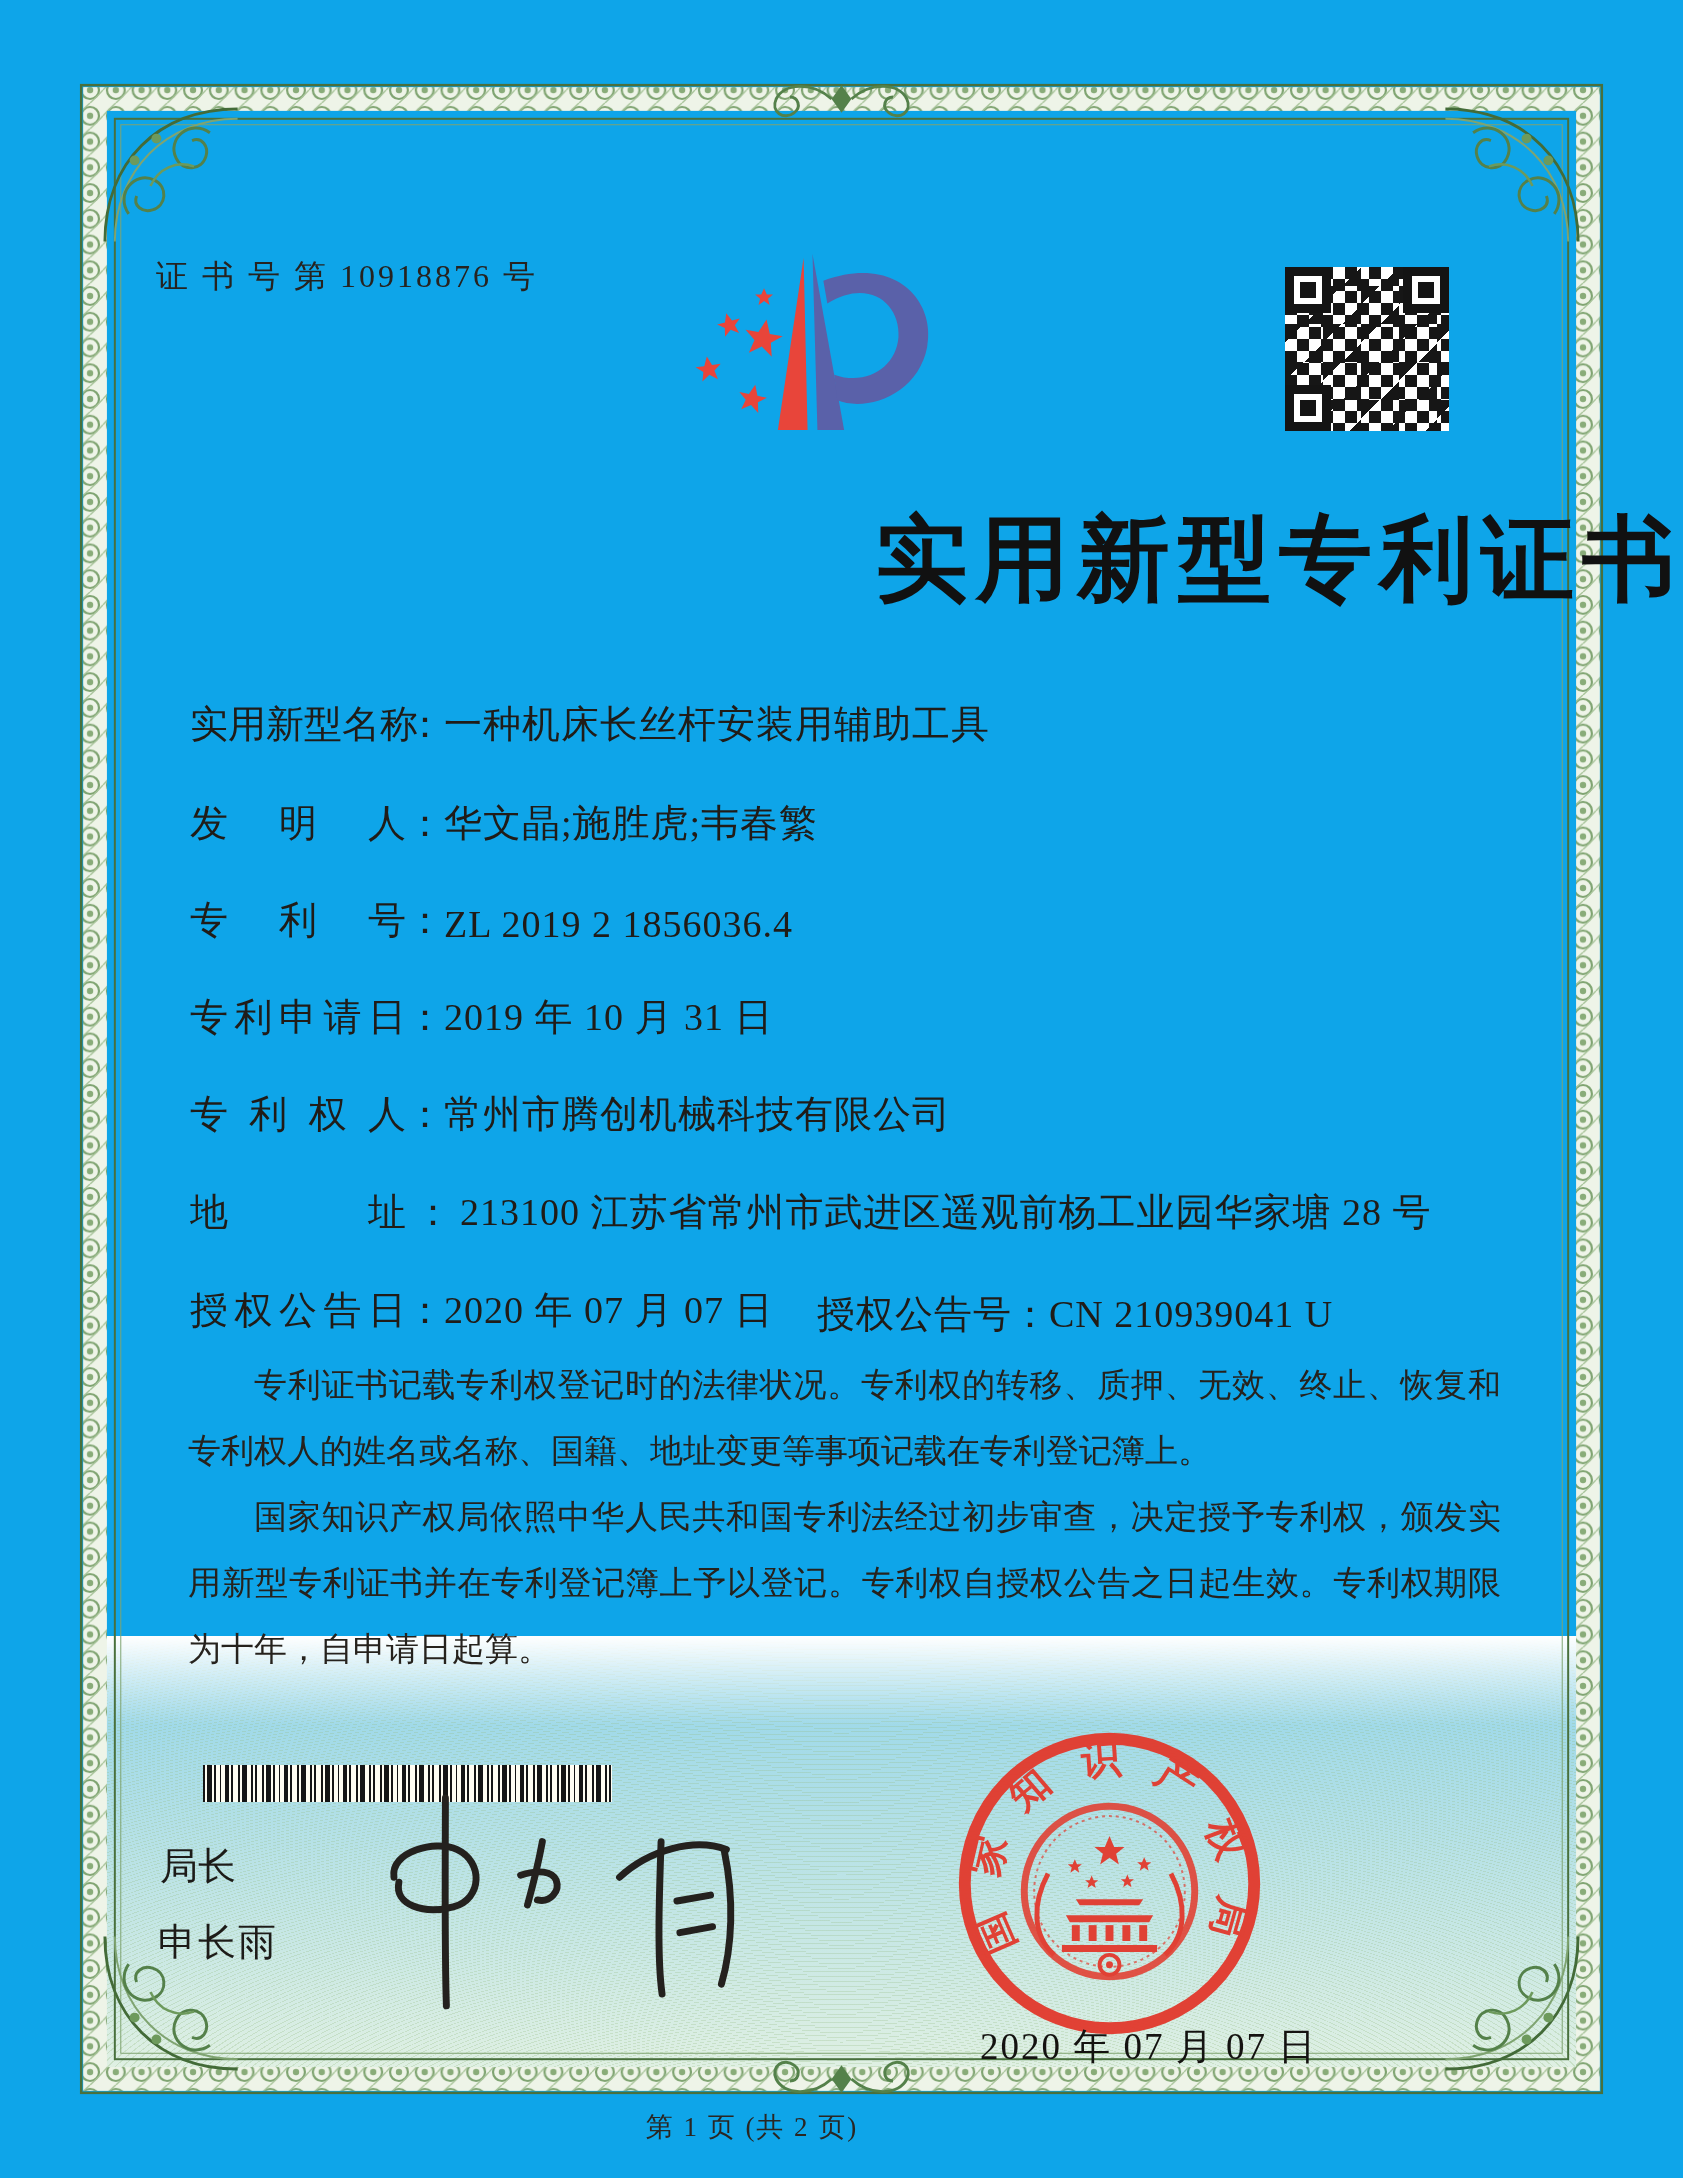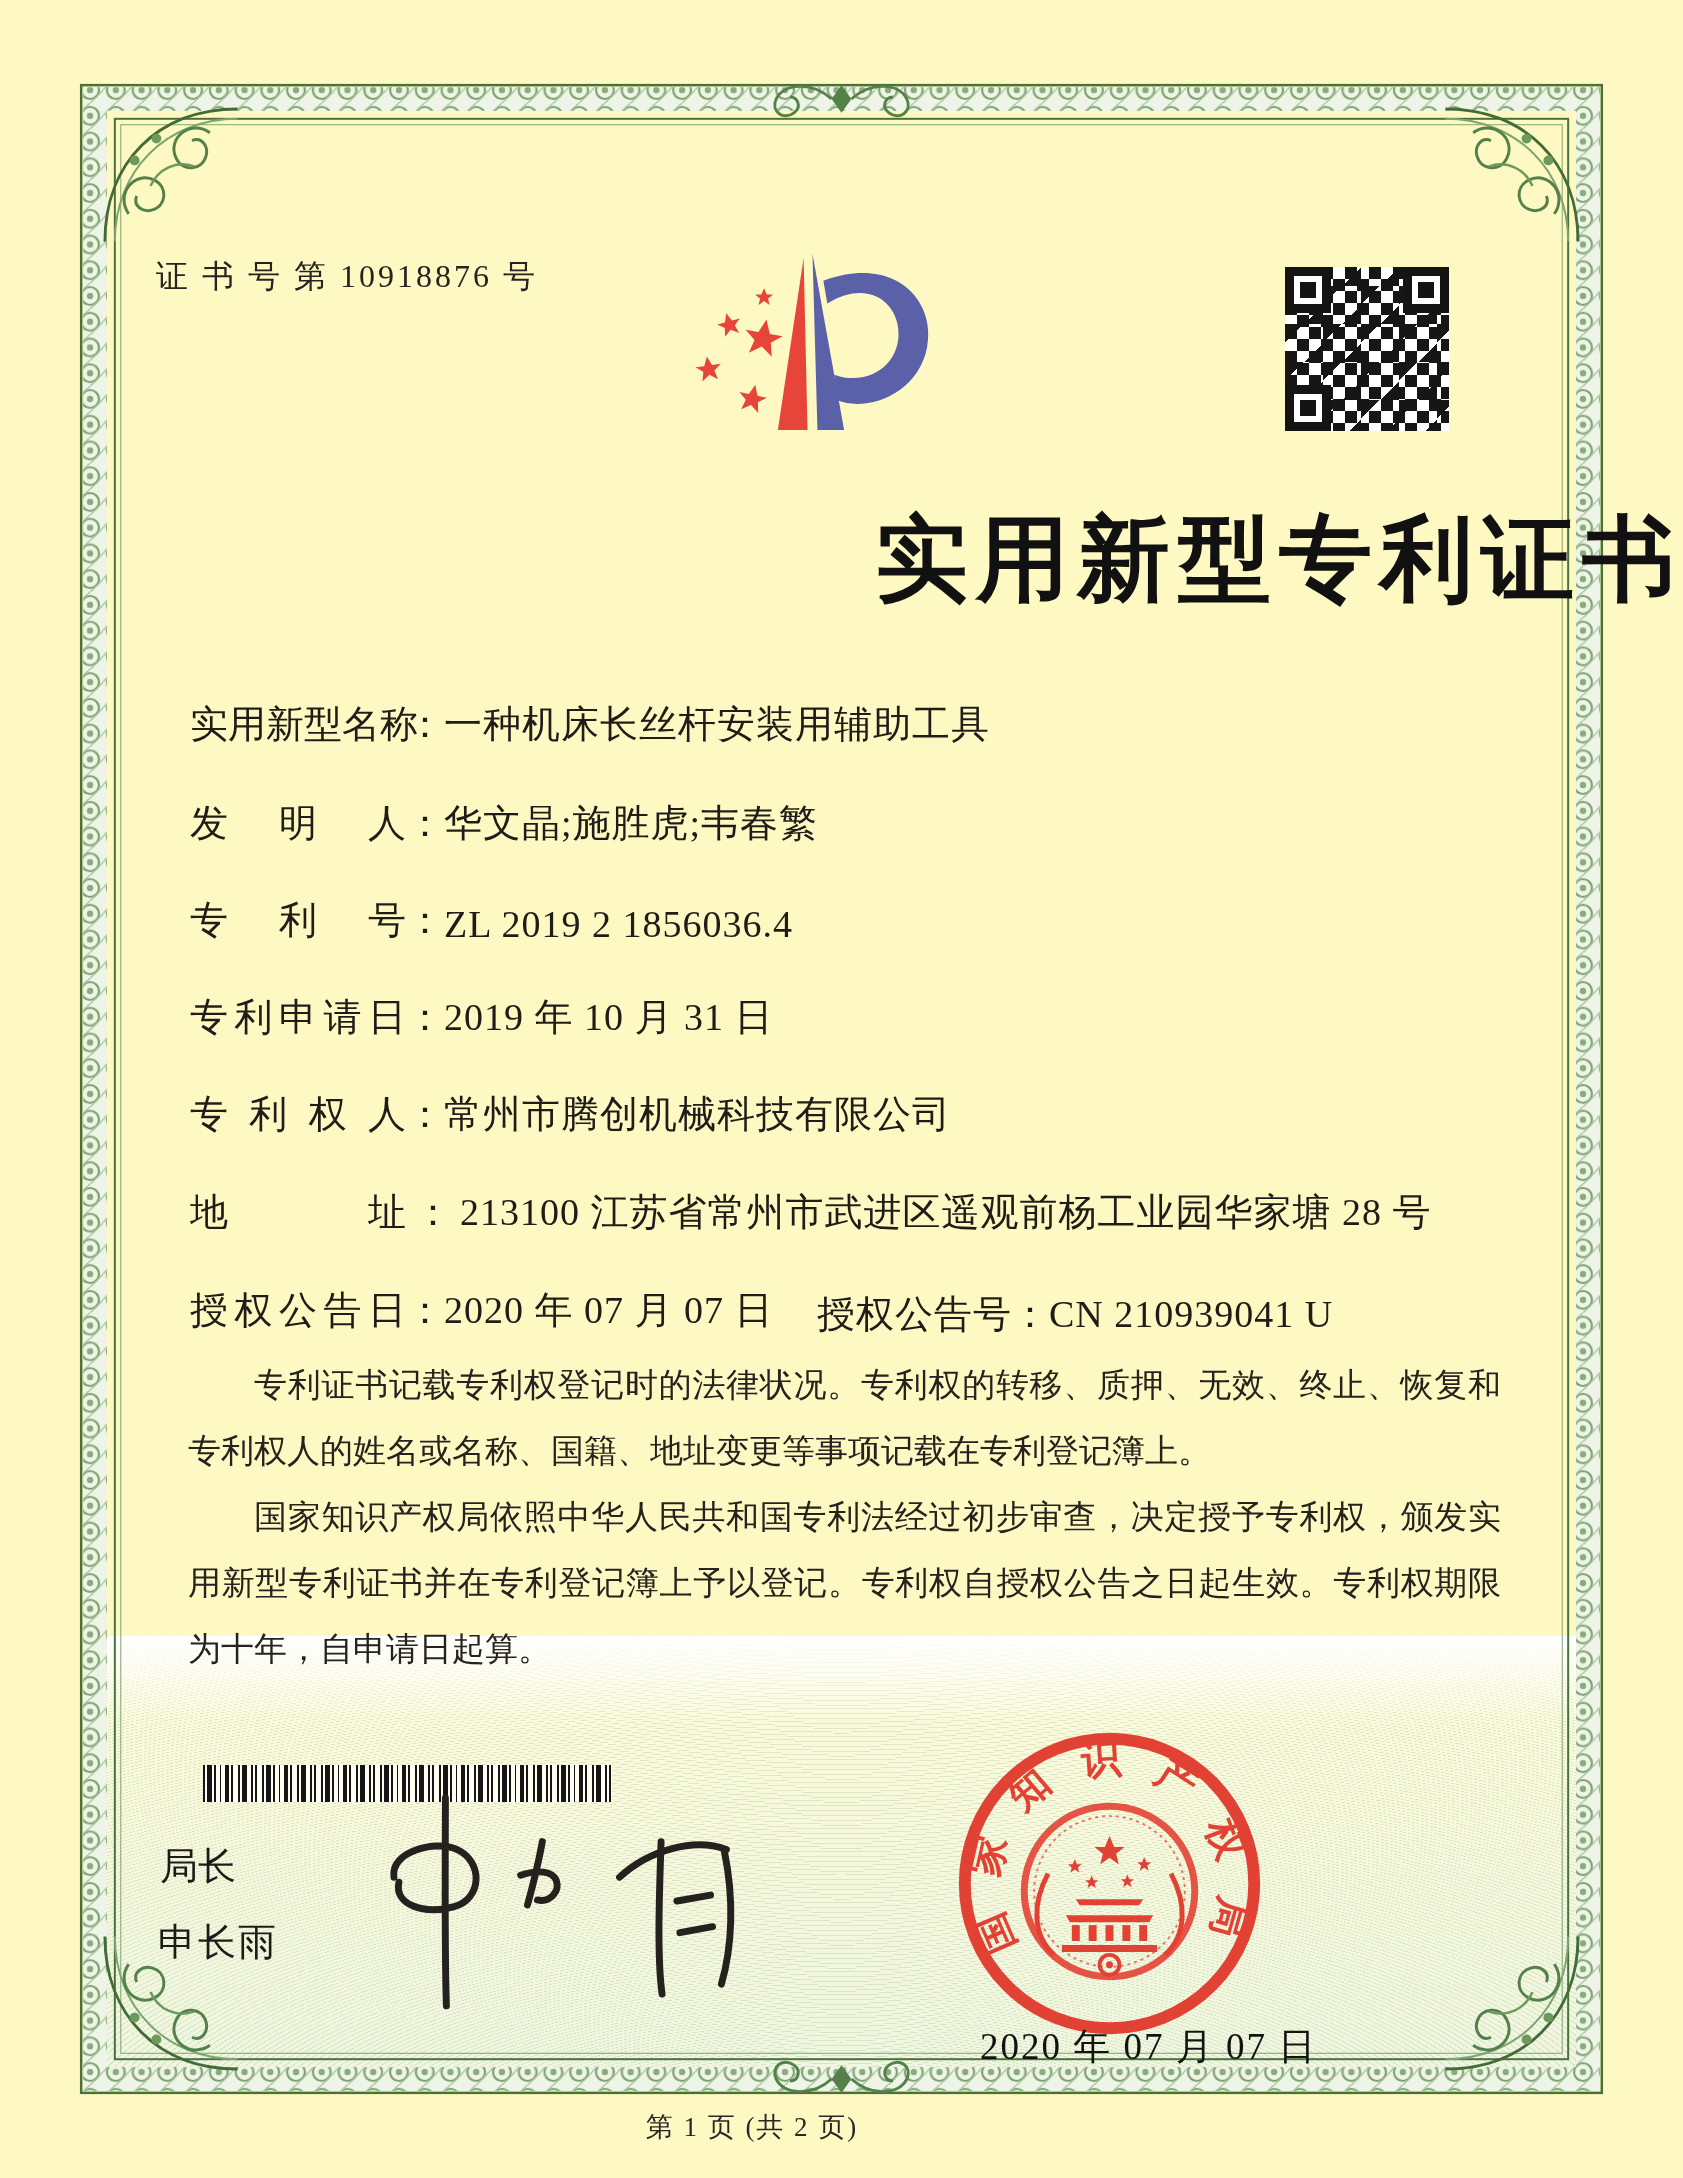--- a/index.html
+++ b/index.html
@@ -1,16 +1,16 @@
 <!DOCTYPE html>
 <html><head>
 <meta charset="utf-8">
 <style>
   html,body{margin:0;padding:0;background:#ffffff;}
-  .page{position:relative;width:1683px;height:2178px;background:#fef9c3;overflow:hidden;
+  .page{position:relative;width:1683px;height:2178px;background:#0ea5e9;overflow:hidden;
         font-family:"Liberation Serif","DejaVu Serif",serif;}
   
   .texture{position:absolute;left:95px;right:95px;top:1636px;bottom:91px;z-index:1;
     background:
       linear-gradient(180deg,#ffffff 0,rgba(255,255,255,0) 89px),
       repeating-radial-gradient(ellipse 1683px 614px at 50% 118%,
         rgba(148,186,128,0.28) 0 1.5px, rgba(255,255,255,0) 1.5px 7px),
       linear-gradient(180deg, rgba(252,251,235,0.55), rgba(238,245,226,0.95));}
   .frame{position:absolute;inset:0;z-index:2;pointer-events:none;}
   .content{position:absolute;inset:0;z-index:3;}

